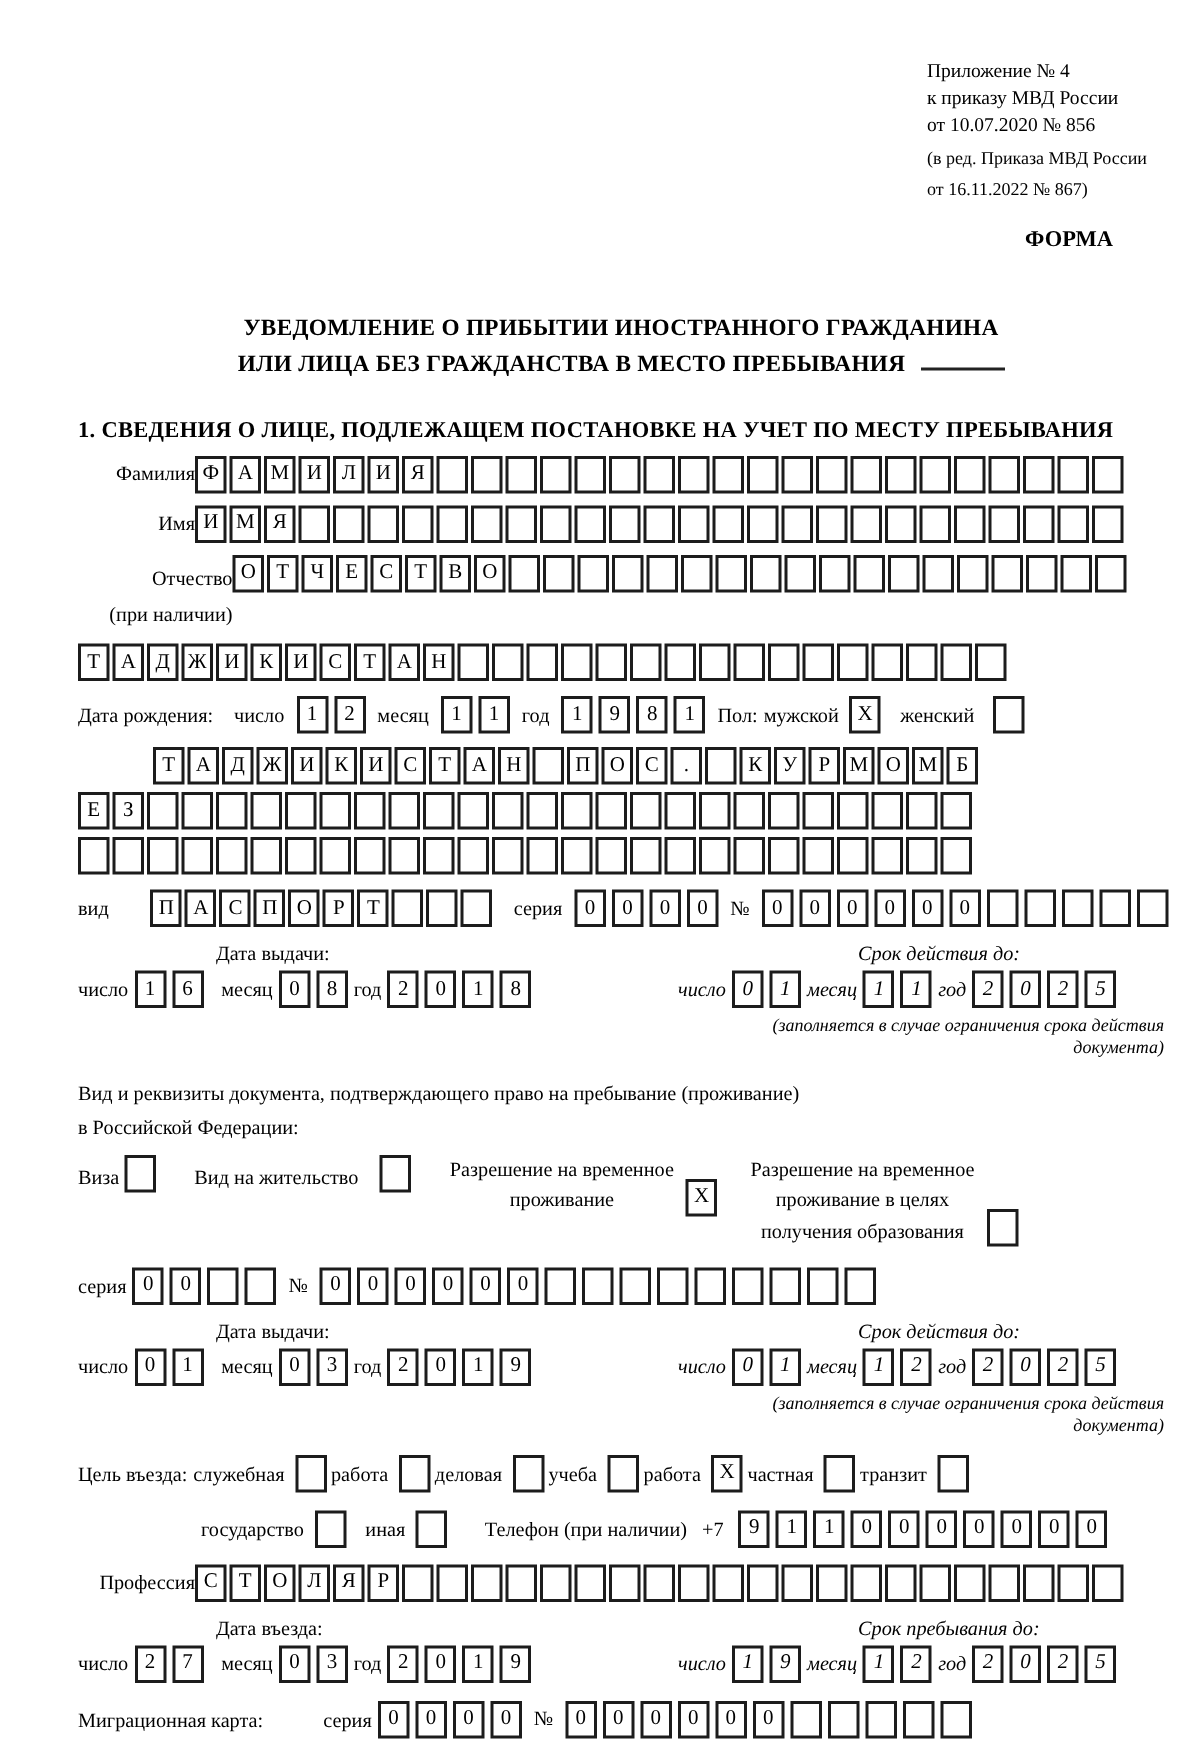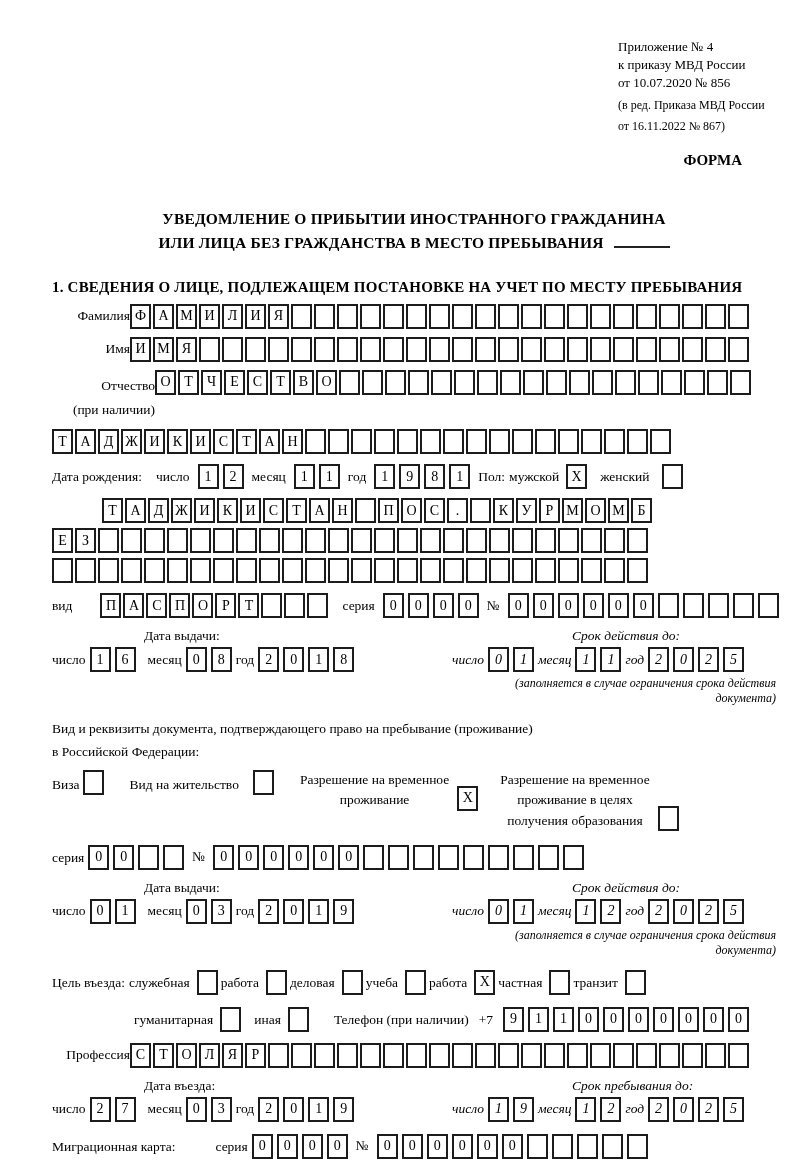--- a/index.html
+++ b/index.html
@@ -545,21 +545,21 @@
     <span class="cell cb"></span>
     <span class="lbl">работа</span>
     <span class="cell cb">X</span>
     <span class="lbl">частная</span>
     <span class="cell cb"></span>
     <span class="lbl">транзит</span>
     <span class="cell cb"></span>
   </div>
 
   <div class="purpose-row purpose2">
-    <span class="lbl">гуманитарная</span>
+    <span class="lbl">государство</span>
     <span class="cell cb"></span>
     <span class="lbl" style="margin-left:10px">иная</span>
     <span class="cell cb"></span>
     <span class="lbl phone-lbl">Телефон (при наличии)</span>
     <span class="lbl" style="margin-right:6px">+7</span>
     <span class="cells dcell-group">
         <span class="cell">9</span>
         <span class="cell">1</span>
         <span class="cell">1</span>
         <span class="cell">0</span>

